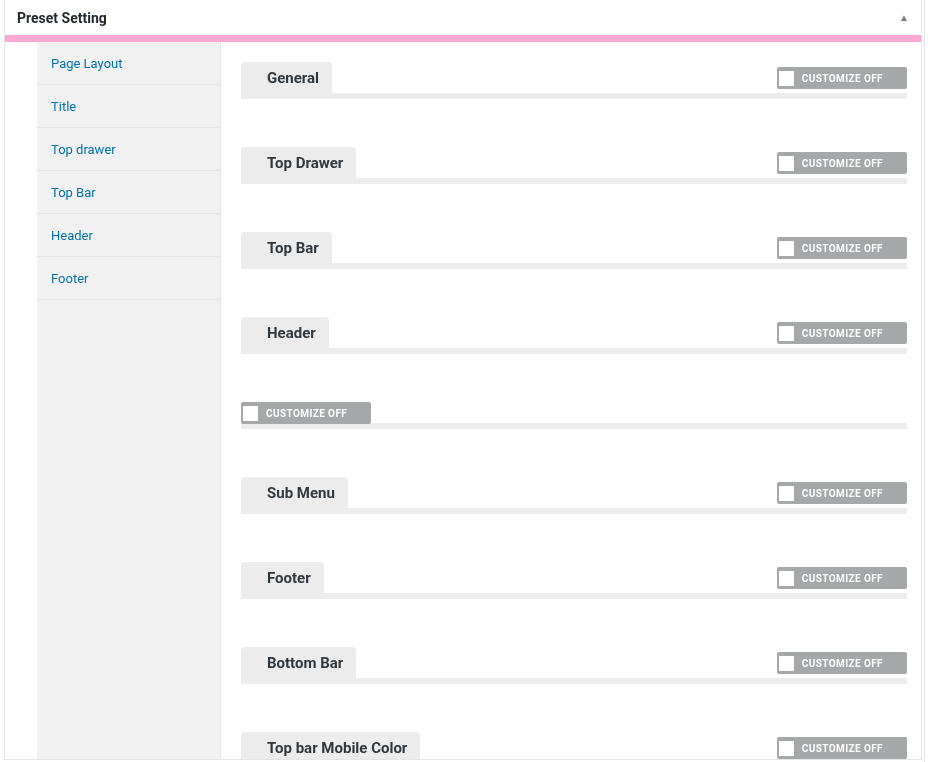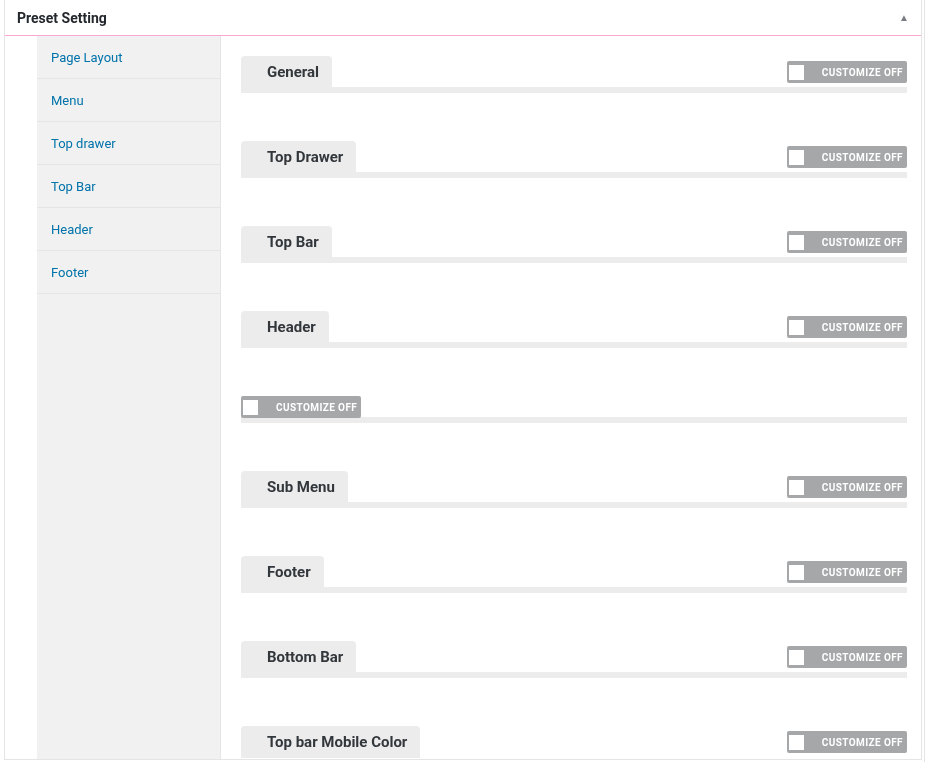--- a/index.html
+++ b/index.html
@@ -18,21 +18,21 @@
       margin-left: 4px;
       height: 760px;
       display: flex;
       flex-direction: column;
     }
     .panel-header {
       display: flex;
       align-items: center;
       justify-content: space-between;
       padding: 10px 12px 9px 12px;
-      border-bottom: 1px solid #f9a8d4;
+      border-bottom: 7px solid #f9a8d4;
       background: #fff;
     }
     .panel-title {
       font-size: 14px;
       font-weight: 700;
       color: #23282d;
     }
     .collapse-arrow {
       color: #787c82;
       font-size: 10px;
@@ -96,23 +96,23 @@
       padding: 7px 13px 7px 26px;
       border-top-left-radius: 4px;
       border-top-right-radius: 4px;
     }
     .toggle-pill {
       display: inline-flex;
       align-items: center;
       background: #a6a7a8;
       color: #fff;
       height: 22px;
-      padding: 0 4px 0 2px;
+      padding: 0 24px 0 2px;
       border-radius: 2px;
-      gap: 18px;
+      gap: 8px;
       font-size: 10px;
       font-weight: 700;
       letter-spacing: 0.4px;
       cursor: pointer;
     }
     .toggle-knob {
       width: 15px;
       height: 15px;
       background: #fff;
     }
@@ -138,21 +138,21 @@
   <div class="panel-header">
     <div class="panel-title">Preset Setting</div>
     <div class="collapse-arrow">▲</div>
   </div>
   <div class="panel-body">
     <div class="sidebar">
       <div class="sidebar-item">
         <span>Page Layout</span>
       </div>
       <div class="sidebar-item">
-        <span>Menu</span>
+        <span>Title</span>
       </div>
       <div class="sidebar-item">
         <span>Top drawer</span>
       </div>
       <div class="sidebar-item">
         <span>Top Bar</span>
       </div>
       <div class="sidebar-item">
         <span>Header</span>
       </div>

